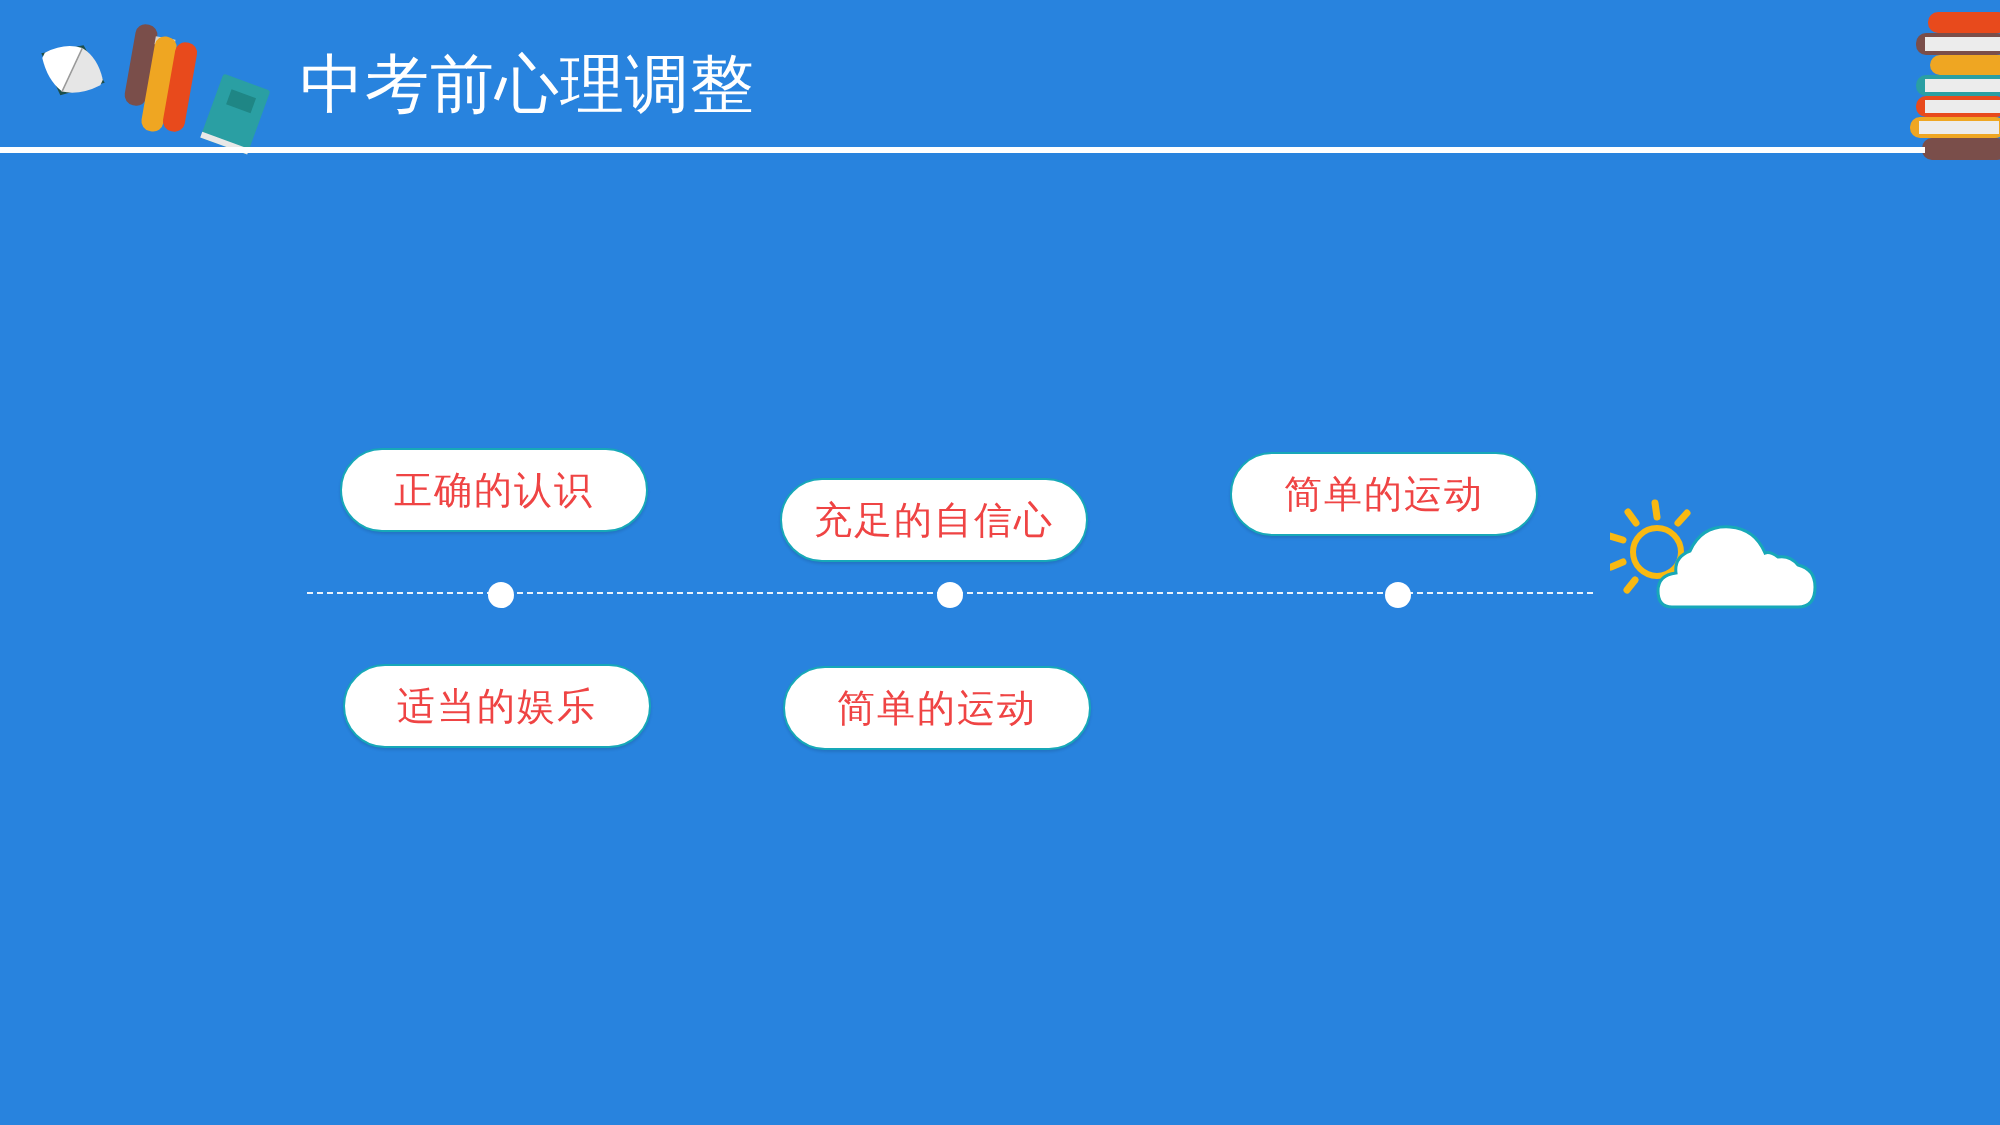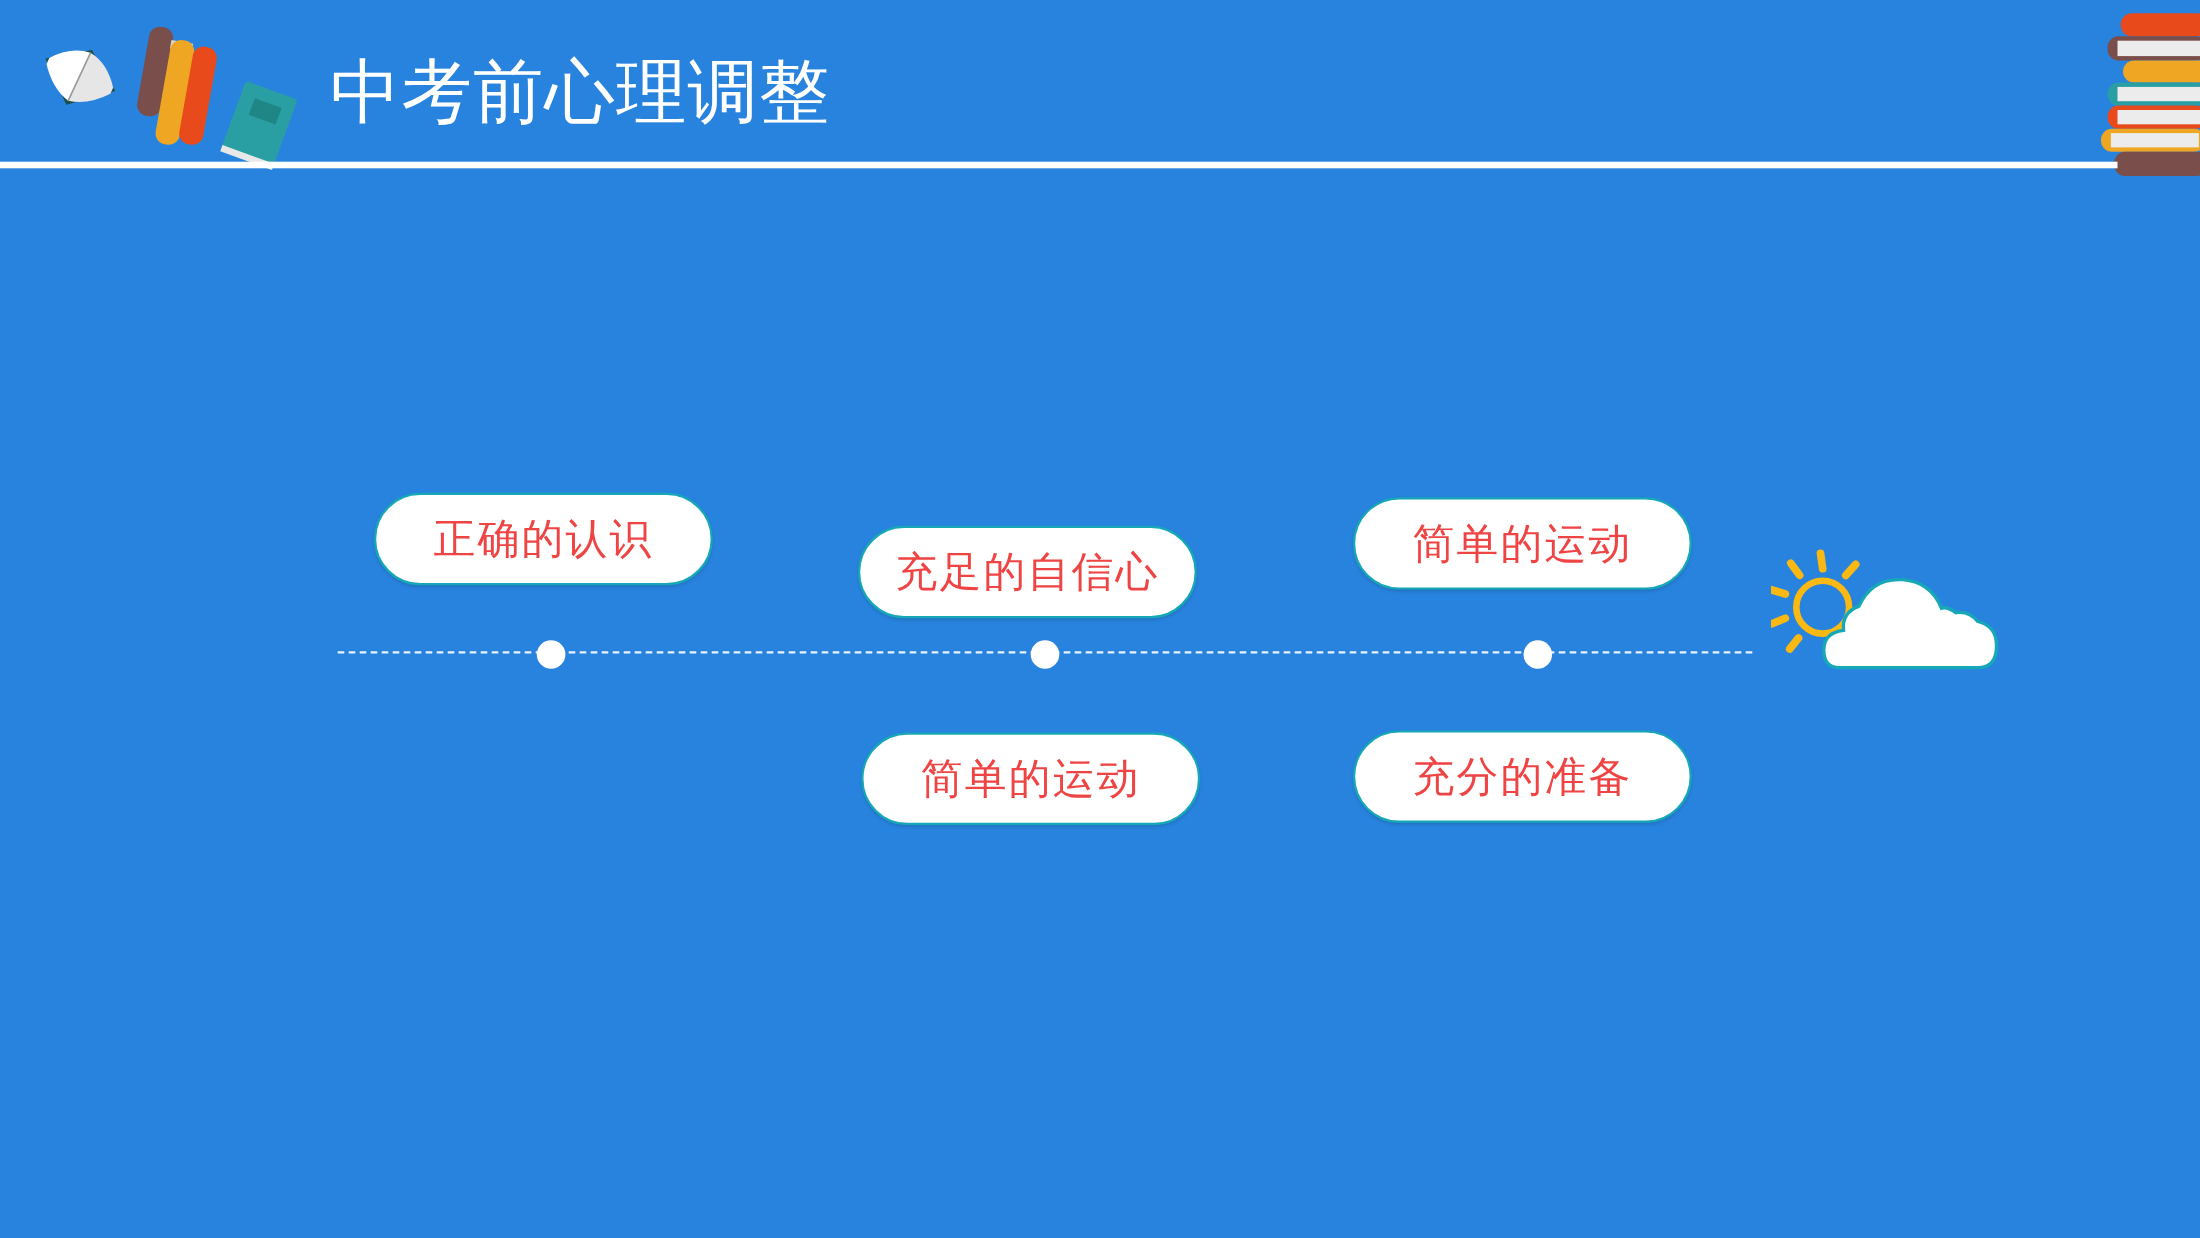--- a/index.html
+++ b/index.html
@@ -100,25 +100,25 @@
   </div>
   <div class="pill" style="left:1230px; top:452px;">
     <span class="pill-label">简单的运动</span>
   </div>
 
   <div class="timeline-line"></div>
   <div class="timeline-dot" style="left:488px;"></div>
   <div class="timeline-dot" style="left:937px;"></div>
   <div class="timeline-dot" style="left:1385px;"></div>
 
+  <div class="pill" style="left:343px; top:664px;">
+    <span class="pill-label">适当的娱乐</span>
+  </div>
   <div class="pill" style="left:783px; top:666px;">
     <span class="pill-label">简单的运动</span>
-  </div>
-  <div class="pill" style="left:1230px; top:664px;">
-    <span class="pill-label">充分的准备</span>
   </div>
 
   <svg class="weather" viewBox="0 0 215 130">
     <g stroke="#F9B912" stroke-linecap="round" fill="none">
       <circle cx="47" cy="57" r="24" stroke-width="6"></circle>
       <line x1="47" y1="22" x2="45" y2="8" stroke-width="7"></line>
       <line x1="26" y1="28" x2="18" y2="17" stroke-width="7"></line>
       <line x1="13" y1="45" x2="0" y2="41" stroke-width="7"></line>
       <line x1="13" y1="67" x2="1" y2="72" stroke-width="7"></line>
       <line x1="25" y1="85" x2="17" y2="95" stroke-width="7"></line>

